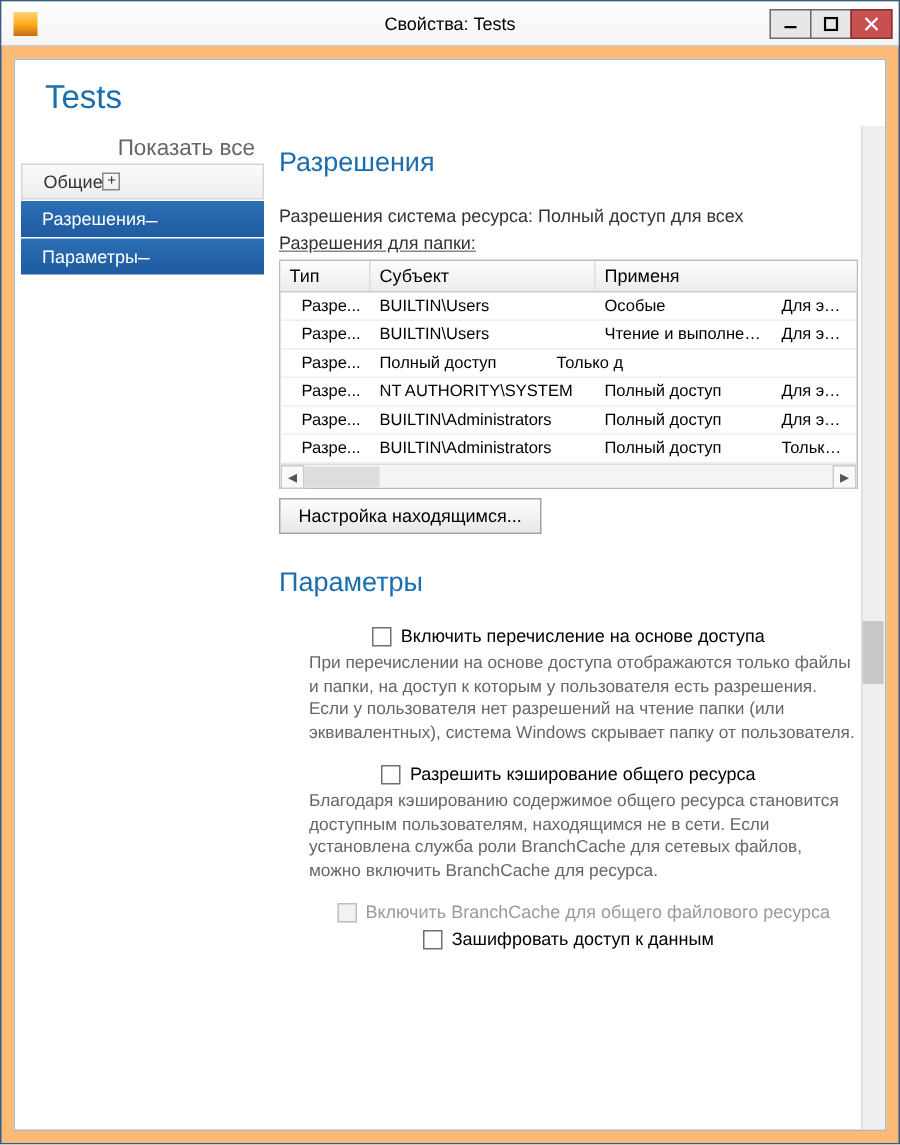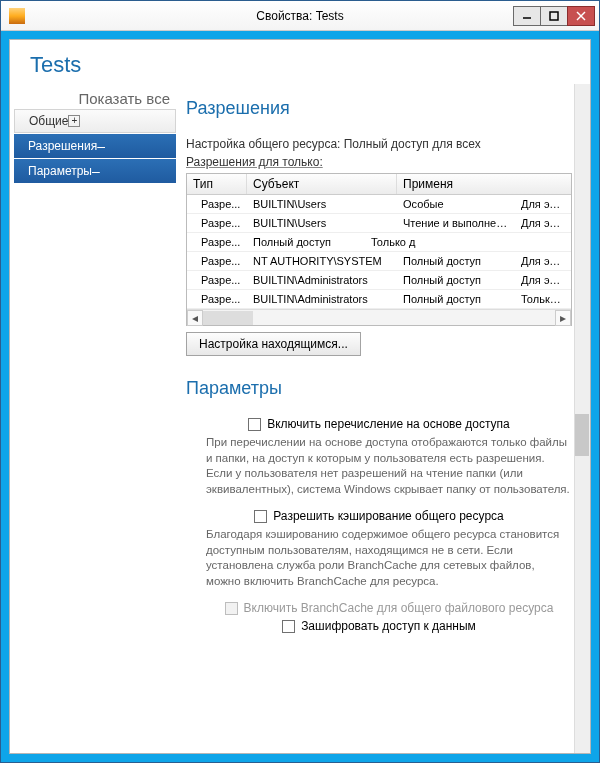--- a/index.html
+++ b/index.html
@@ -1,18 +1,18 @@
 <!DOCTYPE html>
 <html><head>
   <meta charset="utf-8">
   <style>
     * { box-sizing: border-box; margin: 0; padding: 0; }
     body { font-family: "Segoe UI", Tahoma, sans-serif; font-size: 12px; color: #000; background: #fff; width: 600px; height: 763px; overflow: hidden; }
     
-    .window { width: 600px; height: 763px; border: 1px solid #2b5d8f; display: flex; flex-direction: column; background: #0ea5e9; }
+    .window { width: 600px; height: 763px; border: 1px solid #2b5d8f; display: flex; flex-direction: column; background: #fdba74; }
     
     .titlebar { height: 30px; background: linear-gradient(#fff,#f4f4f4); border-bottom: 1px solid #ccc; display: flex; align-items: center; justify-content: space-between; position: relative; }
     .titlebar-icon { width: 16px; height: 16px; margin-left: 8px; background: linear-gradient(#ffd27a,#ffad1f,#c86b10); }
     .titlebar-title { position: absolute; left: 0; right: 0; text-align: center; font-size: 12px; pointer-events: none; }
     .titlebar-btns { display: flex; height: 20px; margin-right: 4px; z-index:2;}
     .tbtn { width: 28px; height: 20px; border: 1px solid #6a6a6a; background: #e7e7e7; display: flex; align-items: center; justify-content: center; font-size: 10px; margin-left: -1px; }
     .tbtn.close { background: #c75050; color:#fff; border-color:#8a2d2d; }
     .tbtn svg { width: 10px; height: 10px; display:block; }
     
     .outer { flex: 1; padding: 8px; display: flex; flex-direction: column; }
@@ -111,24 +111,24 @@
           <div class="nav-item sel2">
             <span>Параметры</span>
             <span class="dash">–</span>
           </div>
         </div>
 
         <div class="content">
 
           <div class="sec-title">Разрешения</div>
           <div class="label-line">
-            <span>Настройка общего ресурса:</span>
+            <span>Разрешения система ресурса:</span>
             <span>Полный доступ для всех</span>
           </div>
-          <div class="label-line underline">Разрешения для только:</div>
+          <div class="label-line underline">Разрешения для папки:</div>
 
           <div class="table-wrap">
             <div class="thead">
               <div class="th c1">Тип</div>
               <div class="th c2">Субъект</div>
               <div class="th c4">Применя</div>
             </div>
             <div id="tbody">
                 <div class="trow">
                   <div class="td c1">Разре...</div>

